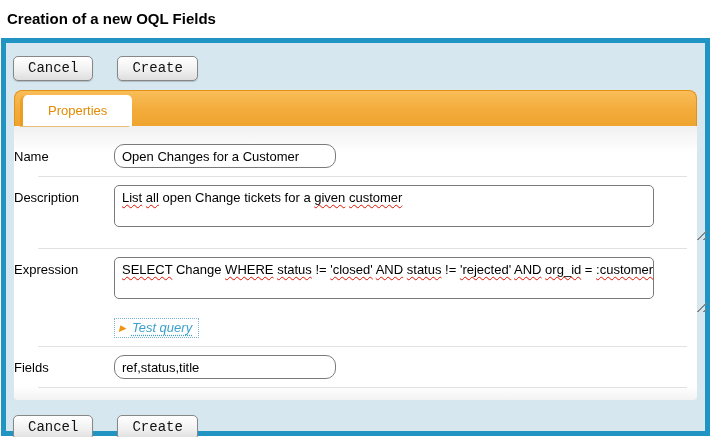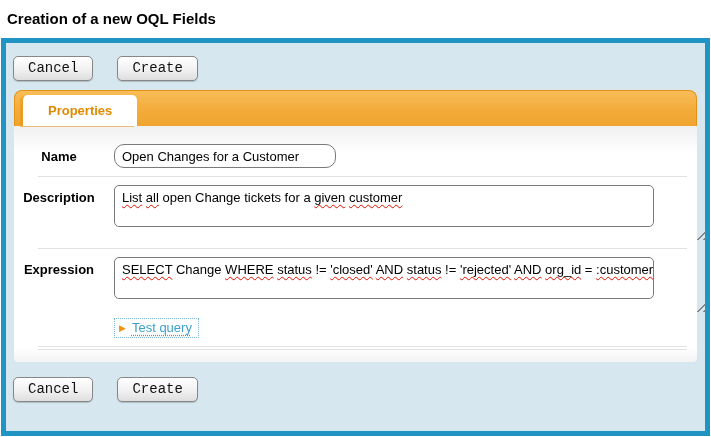--- a/index.html
+++ b/index.html
@@ -24,30 +24,30 @@
     box-shadow:0 1px 1px rgba(0,0,0,0.18); cursor:pointer;
   }
   .tabbar {
     margin:9px 8px 0; height:36px; border-radius:8px 8px 0 0;
     background:linear-gradient(180deg,#f9bd58 0%,#f3ab3a 55%,#efa42f 100%);
     border:1px solid #e59114; border-bottom:none; padding:4px 0 0 8px;
   }
   .tab {
     display:inline-block; background:#ffffff; border-radius:5px 5px 0 0;
     height:31px; line-height:31px; padding:0 25px;
-    font-size:13px; font-weight:bold; color:#e18a00; cursor:default;
+    font-size:13px; font-weight:normal; color:#e18a00; cursor:default;
     box-shadow:-3px 1px 0 rgba(230,148,20,0.55);
   }
   .content {
     margin:0 8px; padding:12px 0 10px; border-radius:0 0 4px 4px;
     background:linear-gradient(180deg,#f0f0f0 0,#ffffff 26px,#ffffff calc(100% - 14px),#f3f3f3 100%);
   }
   .row { display:flex; align-items:flex-start; padding:6px 0; }
-  .row label { flex:none; width:100px; text-align:center; padding:5px 10px 0 0;
-    font-size:13px; font-weight:bold; }
+  .row label { flex:none; width:100px; text-align:left; padding:5px 10px 0 0;
+    font-size:13px; font-weight:normal; }
   .text-input {
     width:222px; height:24px; border:1px solid #7a7a7a; border-radius:10px;
     padding:1px 7px; font-size:13px; font-family:"Liberation Sans", sans-serif;
     color:#000; background:#fff; outline:none;
   }
   .ta-wrap { width:616px; position:relative; }
   .fake-ta {
     width:540px; height:42px; border:1px solid #7a7a7a; border-radius:5px;
     background:#fff; padding:3px 7px; font-size:13px; line-height:17px;
     overflow:hidden; white-space:nowrap; cursor:text;
@@ -56,20 +56,21 @@
     width:10px; height:10px; margin:3px -9px 0 auto;
     background:repeating-linear-gradient(135deg,#858585 0 1.4px,transparent 1.4px 3.8px);
     clip-path:polygon(100% 0,100% 100%,0 100%);
     cursor:nwse-resize;
   }
   .sep { border-top:1px solid #e1e1e1; margin:2px 10px 2px 24px; }
   .test-link {
     display:inline-block; margin:6px 0 0; padding:1px 6px 2px 4px;
     border:1px dotted #7ab6d6; font-size:13px; color:#3ba0cd; cursor:pointer;
     white-space:nowrap;
+    font-style:italic;
   }
   .test-link .tri { color:#ef9310; font-size:9px; margin-right:6px; vertical-align:1px; }
   .test-link .lbl { text-decoration:underline dotted; text-underline-offset:3px; }
   .sq { text-decoration:underline wavy #e01000 1px; text-underline-offset:2px;
         text-decoration-skip-ink:none; }
 </style>
 </head>
 <body>
 
 <h1 class="page-title">Creation of a new OQL Fields</h1>
@@ -110,20 +111,24 @@
         <div class="fake-ta"><span class="sq">SELECT</span><span> Change </span><span class="sq">WHERE</span><span> </span><span class="sq">status</span><span> != </span><span class="sq">'closed'</span><span> </span><span class="sq">AND</span><span> </span><span class="sq">status</span><span> != </span><span class="sq">'rejected'</span><span> </span><span class="sq">AND</span><span> </span><span class="sq">org_id</span><span> = </span><span class="sq">:customer</span></div>
         <div class="grip"></div>
         <span class="test-link">
           <span class="tri">▶</span><span class="lbl">Test query</span>
         </span>
       </div>
     </div>
 
     <div class="sep"></div>
 
+    <div class="row">
+      <label>Fields</label>
+      <input class="text-input" value="ref,status,title" style="">
+    </div>
 
     <div class="sep"></div>
   </div>
 
   <div class="btn-row bottom">
     <button class="ui-btn">Cancel</button>
     <button class="ui-btn">Create</button>
   </div>
 
 </div>

